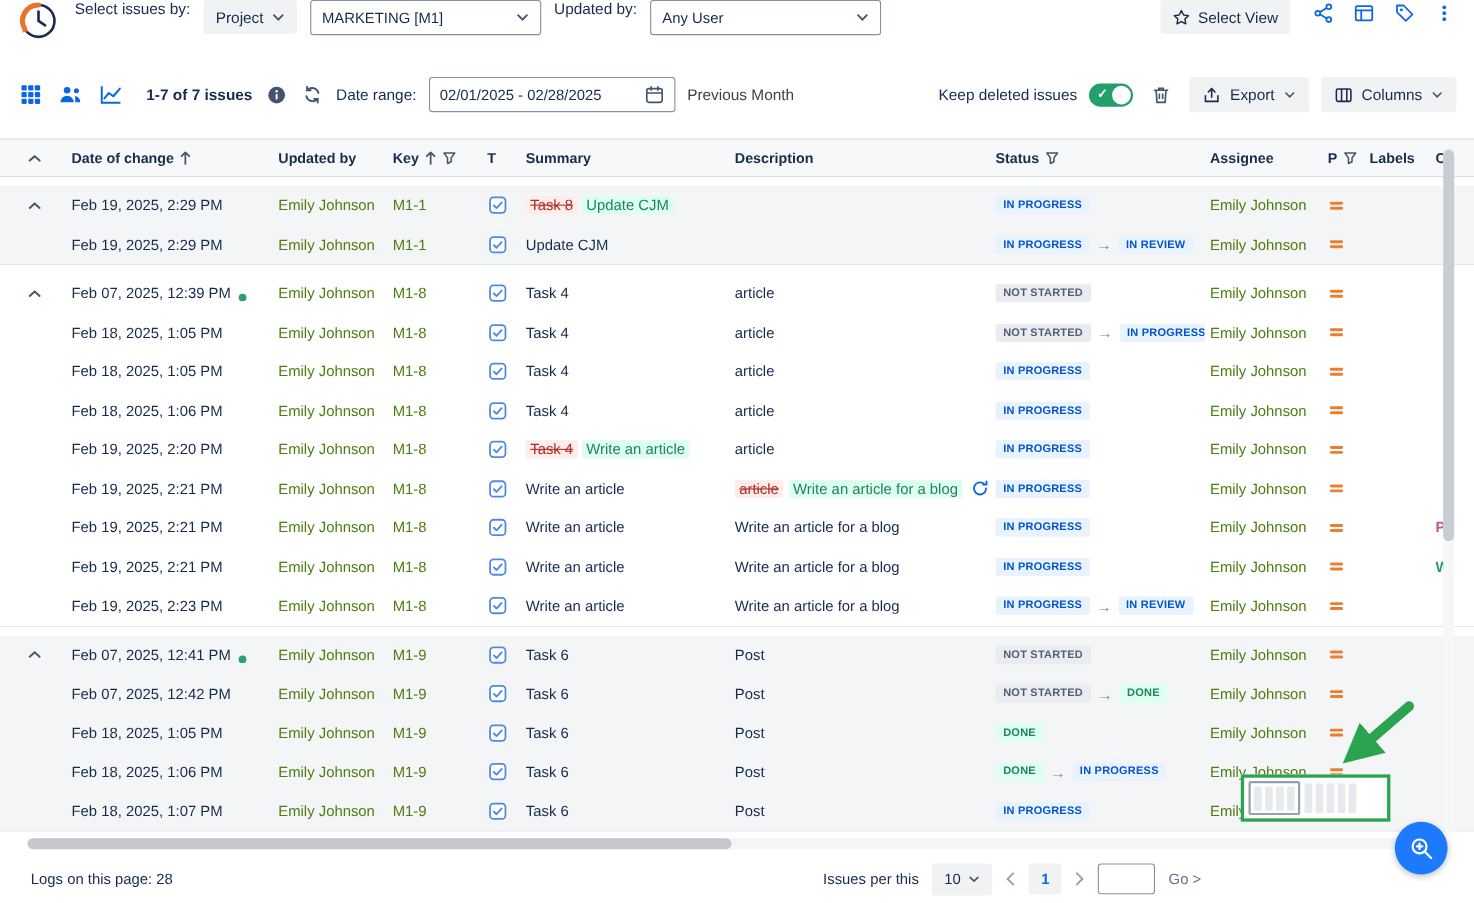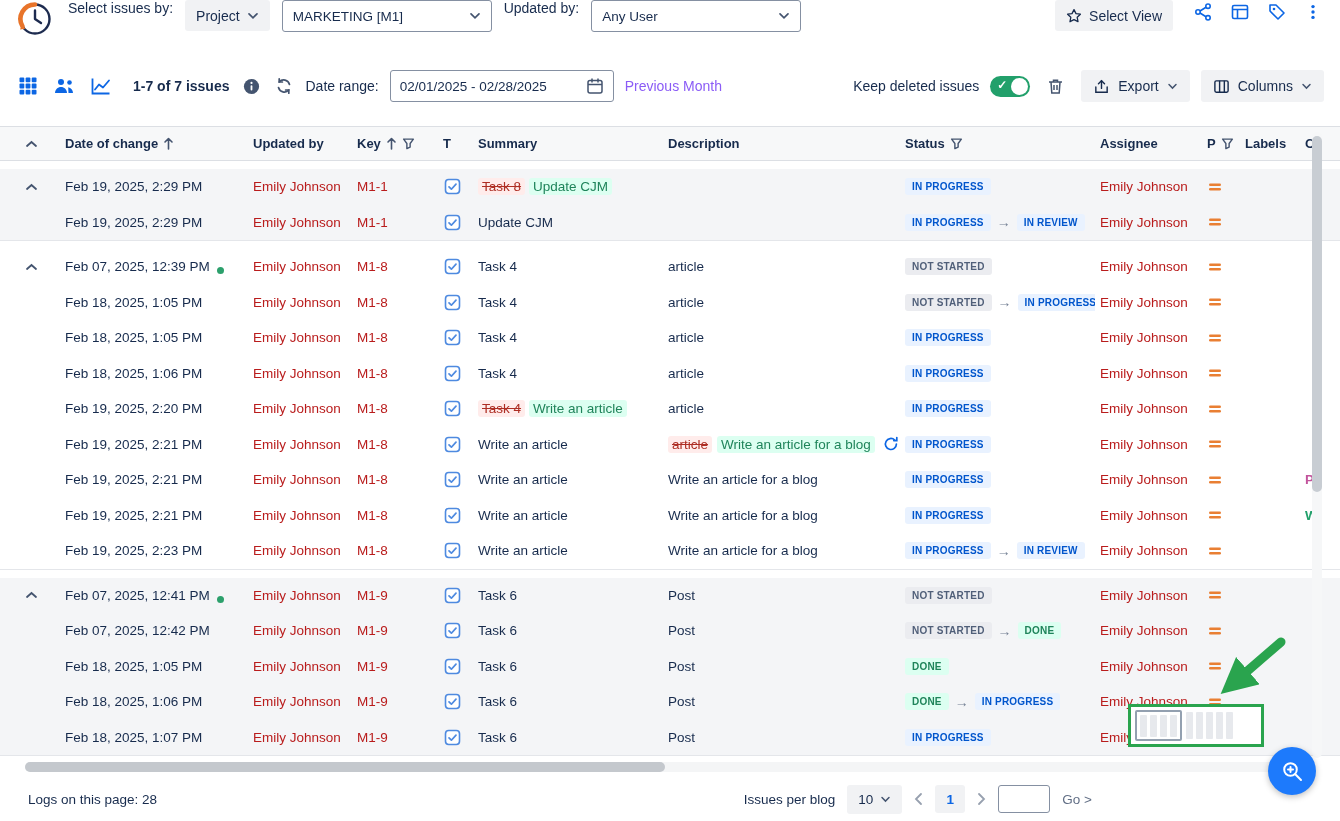--- a/index.html
+++ b/index.html
@@ -1,37 +1,37 @@
 <!DOCTYPE html>
 <html><head>
 <meta charset="utf-8">
 <style>
   *{margin:0;padding:0;box-sizing:border-box}
   html,body{width:1340px;height:821px}
   body{font-family:"Liberation Sans",sans-serif;color:#172b4d;background:#fff;overflow:hidden;position:relative;font-size:14px}
   .spacer{flex:1}
-  a.lnk{color:#b91c1c;text-decoration:none;cursor:pointer;white-space:nowrap}
+  a.lnk{color:#4d7c0f;text-decoration:none;cursor:pointer;white-space:nowrap}
   svg{display:block}
 
   
   .topbar{height:62px;display:flex;align-items:flex-start;gap:12px;padding:0 16px}
   .logo{margin-right:2px}
   .lbl{white-space:nowrap}
   .soft-btn{display:inline-flex;align-items:center;gap:7px;background:#f1f2f4;border:none;border-radius:3px;height:31px;padding:0 11px;font:inherit;color:#172b4d;cursor:pointer;white-space:nowrap}
   .select{display:flex;align-items:center;justify-content:space-between;gap:8px;border:1px solid #8590a2;border-radius:3px;height:32px;padding:0 10px;background:#fff;cursor:pointer;font-size:13.5px;white-space:nowrap}
   .select.w210{width:210px}
   .icon-btn{background:none;border:none;cursor:pointer;padding:2px;color:#0c66e4;display:inline-flex}
   .topbar .right-icons{display:flex;align-items:center;gap:13px;margin-left:6px}
 
   
   .toolbar{height:48px;display:flex;align-items:center;gap:11px;padding:0 16px}
   .view-switch{display:flex;align-items:center;gap:11px;margin-right:8px}
   .count{font-weight:700;white-space:nowrap}
   .date-input{display:flex;align-items:center;justify-content:space-between;width:224px;height:32px;border:1px solid #8590a2;border-radius:3px;padding:0 9px;background:#fff;font-size:13.5px;cursor:pointer}
-  .muted{color:#8b5cf6;white-space:nowrap;cursor:pointer}
+  .muted{color:#404040;white-space:nowrap;cursor:pointer}
   .toggle{width:40px;height:21px;border-radius:11px;background:#22a06b;position:relative;cursor:pointer;flex:none}
   .toggle .knob{position:absolute;right:2px;top:2px;width:17px;height:17px;border-radius:50%;background:#fff}
   .toggle .check{position:absolute;left:7px;top:2px;color:#fff;font-size:12px;font-weight:700}
   .gray-btn{display:inline-flex;align-items:center;gap:8px;background:#f1f2f4;border:none;border-radius:3px;height:32px;padding:0 12px;font:inherit;color:#172b4d;cursor:pointer;white-space:nowrap}
 
   
   .table{margin-top:16px}
   .thead,.trow{display:grid;grid-template-columns:62px 185px 104px 84px 34px 190px 240px 196px 100px 40px 68px 37px;align-items:center}
   .thead{height:35px;background:#f7f8f9;border-top:1px solid #dcdfe4;border-bottom:1px solid #dcdfe4;font-weight:700;font-size:13px;color:#172b4d}
   .thead .cell{display:flex;align-items:center;gap:5px;overflow:hidden}
@@ -967,21 +967,21 @@
 <div class="hscroll">
     <div class="thumb"></div>
   </div>
 <div class="vscroll">
     <div class="thumb"></div>
   </div>
 
 <footer class="footer">
   <span>Logs on this page: 28</span>
   <div class="right">
-    <span>Issues per blog</span>
+    <span>Issues per this</span>
     <button class="soft-btn" style="height:29px">
       <span>10</span>
       <svg width="11" height="7" viewBox="0 0 12 8">
           <path d="M2 1.8l4 4 4-4" fill="none" stroke="#44546f" stroke-width="1.7" stroke-linecap="round"></path>
         </svg>
     </button>
     <span class="page-chev">
         <svg width="9" height="14" viewBox="0 0 9 14">
           <path d="M7 2L2 7l5 5" fill="none" stroke="#97a0af" stroke-width="1.8" stroke-linecap="round"></path>
         </svg>

